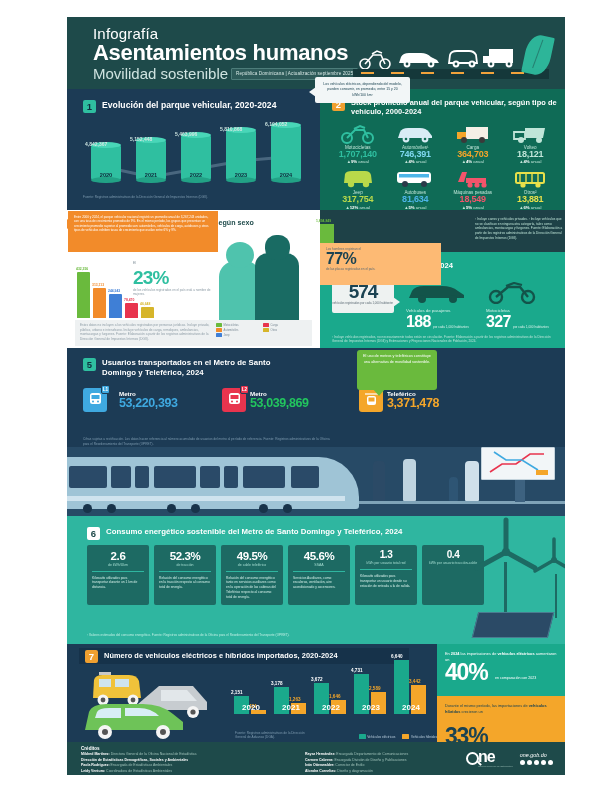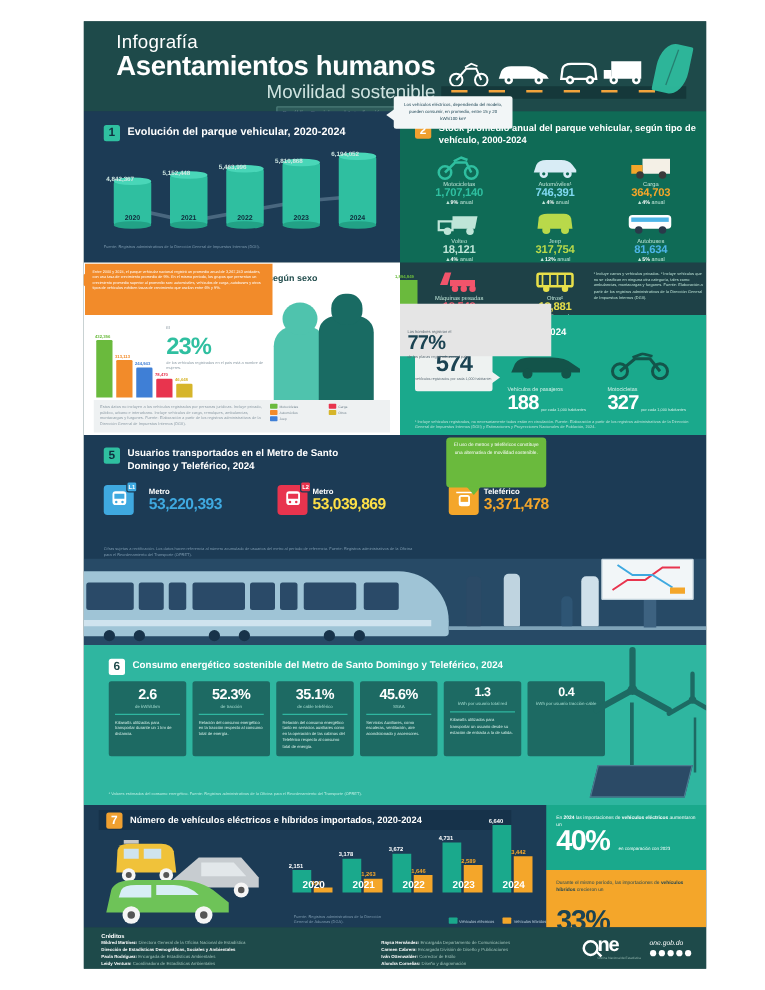--- a/index.html
+++ b/index.html
@@ -10,21 +10,21 @@
     background:#ffffff;
   }
   .page { position:absolute; left:0; top:0; width:612px; height:792px; background:#fff; }
   .frame { position:absolute; left:67px; top:17px; width:498px; height:758px; background:#1e4147; overflow:hidden; }
 
   
   .header { position:absolute; left:0; top:0; width:498px; height:72px; background:#1e4a4a; }
   .hdr-pad { position:absolute; left:26px; top:8px; }
   .hdr-infografia { font-size:15px; color:#ffffff; font-weight:400; letter-spacing:.2px; }
   .hdr-title { font-size:22px; color:#ffffff; font-weight:bold; letter-spacing:-.3px; margin-top:-2px; }
-  .hdr-sub { font-size:15px; color:#cfe3e0; font-weight:300; margin-top:-1px; display:flex; align-items:flex-end; gap:3px;flex-direction:column; }
+  .hdr-sub { font-size:15px; color:#cfe3e0; font-weight:300; margin-top:-1px; display:flex; align-items:flex-end; gap:3px; }
   .hdr-chip { font-size:4.6px; color:#d6e7e4; background:#2d5a59; border:.4px solid #4d7d7a; padding:2.2px 4px; border-radius:1px; letter-spacing:.1px; margin-bottom:2.5px; white-space:nowrap; }
   .hdr-vehicles { position:absolute; right:12px; top:22px; width:200px; height:42px; }
   .road { position:absolute; left:0; bottom:2px; width:196px; height:10px; background:#15383a; }
   .road-dash { position:absolute; bottom:5px; width:13px; height:2.4px; background:#f2a33c; }
   .leaf { position:absolute; right:2px; top:-4px; width:26px; height:40px; background:#2fbfa0; border-radius:50% 4% 50% 4%; transform:rotate(12deg); opacity:.92; }
   .leaf:after { content:""; position:absolute; left:48%; top:10%; width:1.2px; height:76%; background:#1e4a4a; opacity:.5; transform:rotate(8deg); }
 
   
   .sec-head { display:flex; align-items:flex-start; gap:6px; }
   .num { width:13px; height:13px; border-radius:2px; color:#fff; font-size:9.5px; font-weight:bold;
@@ -44,21 +44,21 @@
   .s1-val { position:absolute; font-size:5px; color:#cfe7e2; font-weight:600; white-space:nowrap; }
   .s1-yr { position:absolute; bottom:13px; width:30px; text-align:center; font-size:5.6px; color:#0f2c3c; font-weight:bold; z-index:3; }
   .s1-line { position:absolute; left:0; top:0; width:226px; height:72px; }
   .s1-src { position:absolute; left:16px; top:106px; color:#7e9bb0; }
 
   
   .s2 { position:absolute; left:253px; top:72px; width:245px; height:121px; background:#0f6b56; }
   .s2 .sec-head { position:absolute; left:12px; top:9px; width:225px; }
   .s2 .num { background:#f0a030; color:#ffffff; }
   .s2 .sec-title { color:#ffffff; font-size:7.4px; }
-  .s2-grid { position:absolute; left:10px; top:32px; width:228px; display:grid; grid-template-columns:repeat(3,1fr); gap:2px 2px; }
+  .s2-grid { position:absolute; left:10px; top:32px; width:228px; display:grid; grid-template-columns:repeat(4,1fr); gap:2px 2px; }
   .s2-cell { text-align:center; }
   .s2-ico { height:23px; display:flex; align-items:flex-end; justify-content:center; }
   .s2-lab { font-size:4.6px; color:#bfe5d8; margin-top:1px; }
   .s2-val { font-size:9px; font-weight:bold; letter-spacing:-.2px; line-height:1.05; }
   .s2-pct { font-size:4.3px; color:#bfe5d8; }
   .s2-pct b { color:#ffffff; font-weight:bold; }
 
   
   .s2-note { position:absolute; left:1px; top:194px; width:150px; height:41px; background:#f28b2a; color:#ffffff;
              font-size:3.05px; line-height:1.42; padding:4px 6px; z-index:6; }
@@ -82,21 +82,21 @@
   .s3bars { position:absolute; left:10px; bottom:30px; width:80px; height:62px; }
   .minibar { position:absolute; bottom:0; width:13px; border-radius:1px 1px 0 0; }
   .minilab { position:absolute; font-size:3.4px; font-weight:bold; white-space:nowrap; }
   .s3-foot { position:absolute; left:8px; bottom:2px; width:237px; height:26px; background:#eef1f2; padding:3px 5px; }
   .s3-foot .src { color:#8b9aa4; }
   .s3-leg { position:absolute; right:4px; top:3px; width:92px; display:grid; grid-template-columns:1fr 1fr; gap:1px 2px; }
   .legitem { display:flex; align-items:center; gap:1.6px; font-size:2.7px; color:#7a8a95; }
   .legsw { width:6px; height:4px; border-radius:.6px; flex:0 0 auto; }
 
   
-  .pct77 { position:absolute; left:253px; top:226px; width:121px; height:42px; background:#e5e5e5; padding:20px 6px; z-index:5; }
+  .pct77 { position:absolute; left:253px; top:226px; width:121px; height:42px; background:#fdba74; padding:4px 6px; z-index:5; }
   .pct77 .t { font-size:3.2px; color:#5c6b75; }
   .pct77 .b { font-size:16px; font-weight:bold; color:#1b4352; letter-spacing:-.6px; line-height:1; }
   .pct77 .c { font-size:3.1px; color:#5c6b75; line-height:1.35; }
 
   
   .s3right { position:absolute; left:247px; top:205px; width:110px; height:120px; }
 
   
   .s4 { position:absolute; left:253px; top:235px; width:245px; height:96px; background:#1aa98c; }
   .s4 .sec-head { position:absolute; left:12px; top:9px; }
@@ -552,21 +552,21 @@
         <svg width="15" height="16" viewBox="0 0 15 16">
               <rect x="2" y="1" width="11" height="11" rx="2.5" fill="#ffffff"></rect>
               <rect x="3.5" y="3" width="8" height="4" fill="#e8344e"></rect>
               <circle cx="5" cy="9.5" r="1" fill="#e8344e"></circle>
               <circle cx="10" cy="9.5" r="1" fill="#e8344e"></circle>
             </svg>
         <div class="metline" style="background:#e8344e;border:1px solid #1c3b55;">L2</div>
       </div>
       <div>
         <div class="metlab">Metro</div>
-        <div class="metval" style="color:#fde047">53,039,869</div>
+        <div class="metval" style="color:#22c55e">53,039,869</div>
       </div>
     </div>
 
     <div class="metcard" style="left:292px;top:40px;">
       <div class="metico" style="background:#f4a62a;">
         <svg width="15" height="16" viewBox="0 0 15 16">
               <path d="M1 2 L14 2" stroke="#ffffff" stroke-width="1.2"></path>
               <rect x="3" y="4" width="9" height="9" rx="2" fill="#ffffff"></rect>
               <rect x="4.5" y="5.5" width="6" height="4" fill="#f4a62a"></rect>
             </svg>
@@ -627,21 +627,21 @@
         <div class="hr"></div>
         <div class="txt">Kilowatts utilizados para transportar durante un 1 km de distancia.</div>
       </div>
       <div class="ecard">
         <div class="big">52.3%</div>
         <div class="sub">de tracción</div>
         <div class="hr"></div>
         <div class="txt">Relación del consumo energético en la tracción respecto al consumo total de energía.</div>
       </div>
       <div class="ecard">
-        <div class="big">35.1%</div>
+        <div class="big">49.5%</div>
         <div class="sub">de cable teleférico</div>
         <div class="hr"></div>
         <div class="txt">Relación del consumo energético tanto en servicios auxiliares como en la operación de las cabinas del Teleférico respecto al consumo total de energía.</div>
       </div>
       <div class="ecard">
         <div class="big">45.6%</div>
         <div class="sub">SSAA</div>
         <div class="hr"></div>
         <div class="txt">Servicios Auxiliares, como escaleras, ventilación, aire acondicionado y ascensores.</div>
       </div>

